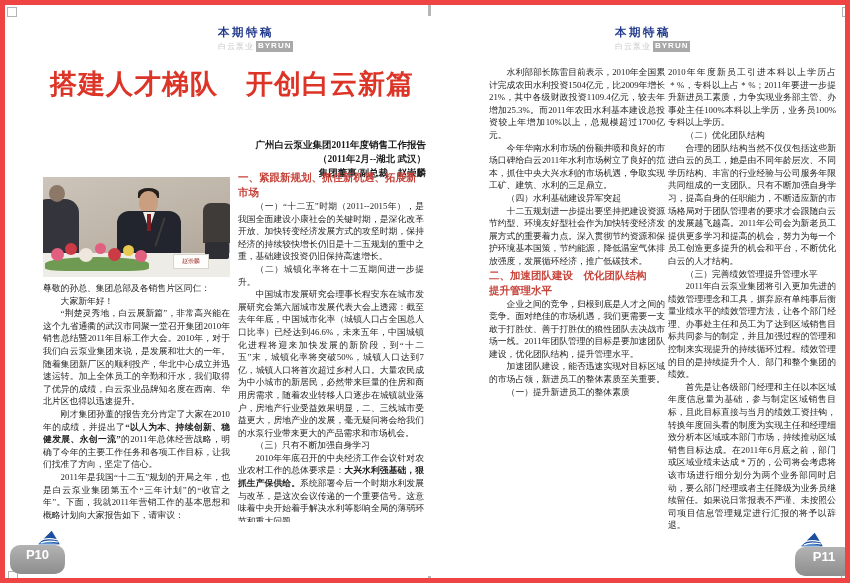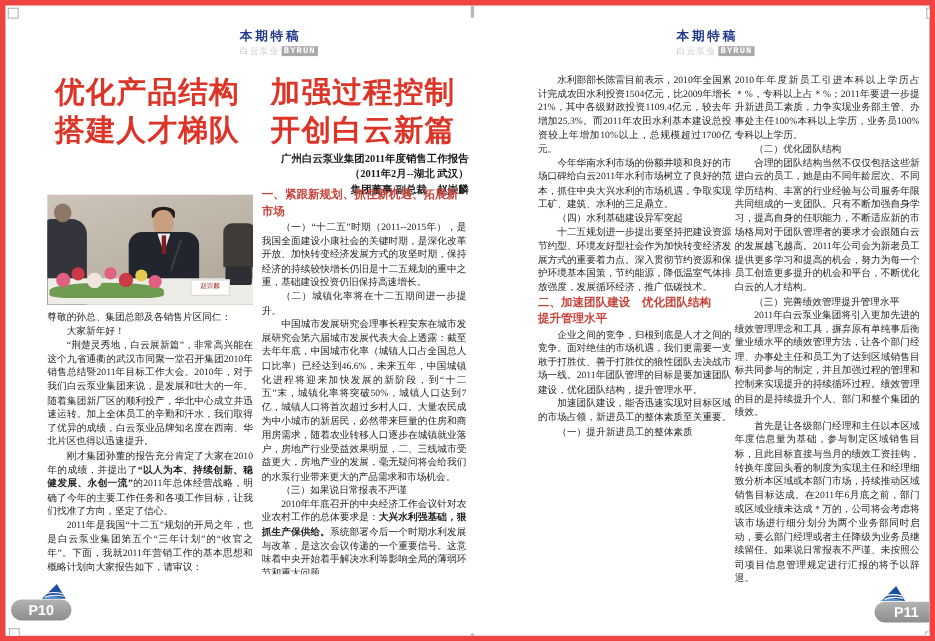--- a/index.html
+++ b/index.html
@@ -17,22 +17,22 @@
   .rm-bl{left:3px;top:566px;} .rm-br{left:836px;top:569px;}
   .cropmark{position:absolute;left:423px;width:3px;height:11px;background:#b6b6b6;}
   .cm-top{top:0;} .cm-bottom{top:571px;}
 
   
   .pg-header{position:absolute;width:130px;}
   .ph-left{left:213px;top:20px;}
   .ph-right{left:610px;top:20px;}
   .ph-title{font-family:"Liberation Sans","DejaVu Sans",sans-serif;
     font-size:11.5px;font-weight:bold;color:#21398c;letter-spacing:2.5px;}
-  .ph-brand{display:flex;align-items:center;margin-top:1px;
-    font-family:Liberation Mono, monospace;font-size:8px;}
+  .ph-brand{display:flex;margin-top:1px;
+    font-family:Liberation Sans, sans-serif;font-size:8px;}
   .brand-cn{color:#c9c9c9;letter-spacing:1px;}
   .brand-en{background:#a9a9a9;color:#ffffff;font-weight:bold;
     padding:0 2px;margin-left:2px;letter-spacing:1px;}
 
   
   .main-title{position:absolute;left:33px;top:62px;width:388px;text-align:center;
     font-family:"Liberation Sans","DejaVu Sans",sans-serif;
     color:#dc3427;font-weight:900;font-size:27px;line-height:34px;letter-spacing:1px;}
   .subtitle{position:absolute;left:33px;top:133px;width:388px;text-align:right;
     font-size:9.5px;line-height:14px;font-weight:bold;color:#1a1a1a;}
@@ -78,21 +78,21 @@
     border:1px solid #d8d5cd;font-size:6px;line-height:12px;text-align:center;color:#a0342e;}
   .flowers{position:absolute;left:2px;bottom:6px;width:104px;height:40px;}
   .flower{position:absolute;border-radius:50%;}
   .leafbase{position:absolute;left:0;bottom:0;width:104px;height:14px;
     background:#6f9a52;border-radius:50% 50% 20% 20%;}
 
   
   .badge{position:absolute;background:linear-gradient(#b3b3b3,#8d8d8d);
     border-radius:10px;color:#ffffff;font-weight:bold;font-size:13px;
     font-family:"Liberation Sans","DejaVu Sans",sans-serif;
-    text-align:center;line-height:19px;height:19px;}
+    text-align:center;line-height:19px;height:29px;}
   .badge-left{left:5px;top:540px;width:55px;}
   .badge-right{left:790px;top:542px;width:58px;}
   .logo{position:absolute;width:28px;height:18px;}
   .logo-left{left:30px;top:524px;}
   .logo-right{left:793px;top:526px;}
 </style>
 </head>
 <body>
 
 <div class="canvas">
@@ -114,21 +114,20 @@
 
   <div class="pg-header ph-right">
     <div class="ph-title">本期特稿</div>
     <div class="ph-brand">
       <span class="brand-cn">白云泵业</span>
       <span class="brand-en">BYRUN</span>
     </div>
   </div>
 
   <div class="main-title">
-    <div>优化产品结构　加强过程控制</div>
     <div>搭建人才梯队　开创白云新篇</div>
   </div>
   <div class="subtitle">
     <div>广州白云泵业集团2011年度销售工作报告</div>
     <div>（2011年2月--湖北 武汉）</div>
     <div>集团董事/副总裁　赵崇麟</div>
   </div>
 
   <div class="photo">
     <div class="ph-person-left"></div>
@@ -161,21 +160,21 @@
     <p class="indent">“荆楚灵秀地，白云展新篇”，非常高兴能在这个九省通衢的武汉市同聚一堂召开集团2010年销售总结暨2011年目标工作大会。2010年，对于我们白云泵业集团来说，是发展和壮大的一年。随着集团新厂区的顺利投产，华北中心成立并迅速运转。加上全体员工的辛勤和汗水，我们取得了优异的成绩，白云泵业品牌知名度在西南、华北片区也得以迅速提升。</p>
     <p class="indent"><span>刚才集团孙董的报告充分肯定了大家在2010年的成绩，并提出了</span><b>“以人为本、持续创新、稳健发展、永创一流”</b><span>的2011年总体经营战略，明确了今年的主要工作任务和各项工作目标，让我们找准了方向，坚定了信心。</span></p>
     <p class="indent">2011年是我国“十二五”规划的开局之年，也是白云泵业集团第五个“三年计划”的“收官之年”。下面，我就2011年营销工作的基本思想和概略计划向大家报告如下，请审议：</p>
   </div>
 
   <div class="col c2L">
     <p class="sec-head">一、紧跟新规划、抓住新机遇、拓展新市场</p>
     <p class="indent">（一）“十二五”时期（2011--2015年），是我国全面建设小康社会的关键时期，是深化改革开放、加快转变经济发展方式的攻坚时期，保持经济的持续较快增长仍旧是十二五规划的重中之重，基础建设投资仍旧保持高速增长。</p>
     <p class="indent">（二）城镇化率将在十二五期间进一步提升。</p>
     <p class="indent">中国城市发展研究会理事长程安东在城市发展研究会第六届城市发展代表大会上透露：截至去年年底，中国城市化率（城镇人口占全国总人口比率）已经达到46.6%，未来五年，中国城镇化进程将迎来加快发展的新阶段，到“十二五”末，城镇化率将突破50%，城镇人口达到7亿，城镇人口将首次超过乡村人口。大量农民成为中小城市的新居民，必然带来巨量的住房和商用房需求，随着农业转移人口逐步在城镇就业落户，房地产行业受益效果明显，二、三线城市受益更大，房地产业的发展，毫无疑问将会给我们的水泵行业带来更大的产品需求和市场机会。</p>
-    <p class="indent">（三）如果说日常报表不严谨</p>
+    <p class="indent">（三）只有不断加强自身学习</p>
     <p class="indent"><span>2010年年底召开的中央经济工作会议针对农业农村工作的总体要求是：</span><b>大兴水利强基础，狠抓生产保供给。</b><span>系统部署今后一个时期水利发展与改革，是这次会议传递的一个重要信号。这意味着中央开始着手解决水利等影响全局的薄弱环节和重大问题。</span></p>
   </div>
 
   <div class="col c1R">
     <p class="indent">水利部部长陈雷目前表示，2010年全国累计完成农田水利投资1504亿元，比2009年增长21%，其中各级财政投资1109.4亿元，较去年增加25.3%。而2011年农田水利基本建设总投资较上年增加10%以上，总规模超过1700亿元。</p>
     <p class="indent">今年华南水利市场的份额井喷和良好的市场口碑给白云2011年水利市场树立了良好的范本，抓住中央大兴水利的市场机遇，争取实现工矿、建筑、水利的三足鼎立。</p>
     <p class="indent">（四）水利基础建设异军突起</p>
     <p class="indent">十二五规划进一步提出要坚持把建设资源节约型、环境友好型社会作为加快转变经济发展方式的重要着力点。深入贯彻节约资源和保护环境基本国策，节约能源，降低温室气体排放强度，发展循环经济，推广低碳技术。</p>
     <p class="sec-head sec-head2">二、加速团队建设　优化团队结构　提升管理水平</p>
     <p class="indent">企业之间的竞争，归根到底是人才之间的竞争。面对绝佳的市场机遇，我们更需要一支敢于打胜仗、善于打胜仗的狼性团队去决战市场一线。2011年团队管理的目标是要加速团队建设，优化团队结构，提升管理水平。</p>

